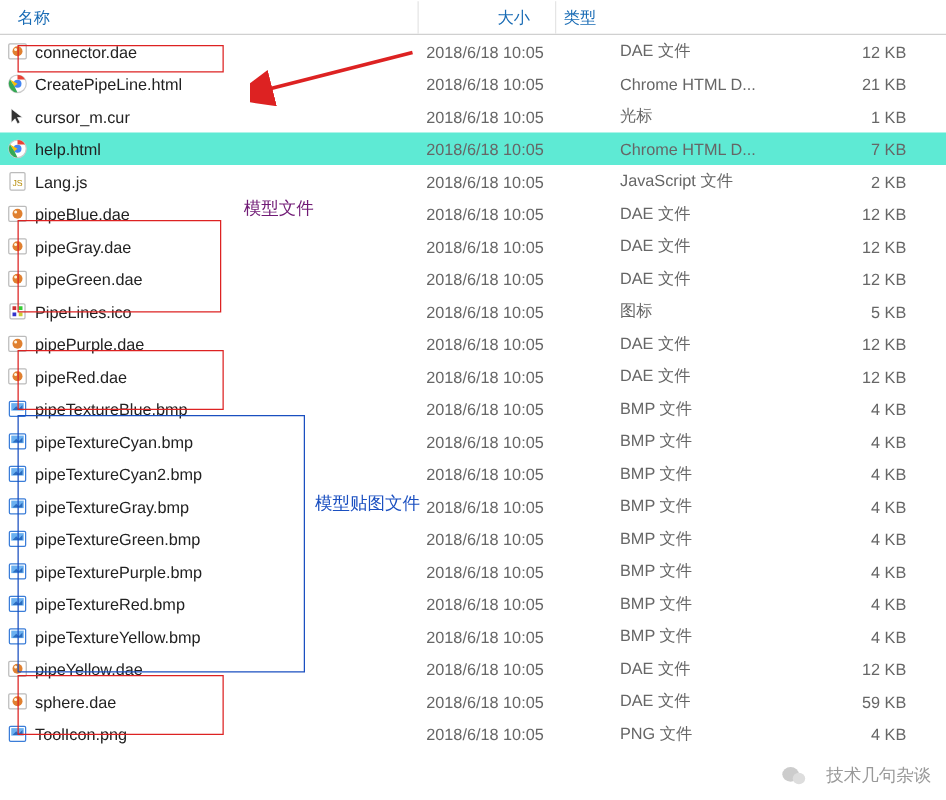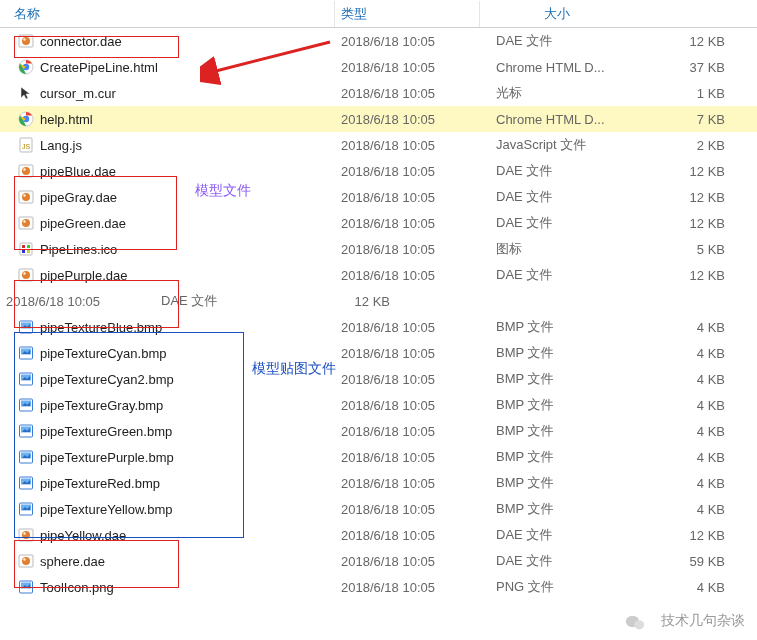--- a/index.html
+++ b/index.html
@@ -27,51 +27,51 @@
 .col-type { width: 145px; }
 .col-size { width: 110px; justify-content: flex-end; padding-right: 20px; }
 .header .col { border-right: 1px solid #e5e5e5; }
 .header .col:last-child { border-right: none; }
 .row {
   display: flex;
   height: 26px;
   align-items: center;
   color: #555;
 }
-.row .col-name { color: #222; display: flex; align-items: center; gap: 6px; padding-left: 18px; }
+.row .col-name { color: #222; display: flex; align-items: center; gap: 6px; padding-left: 6px; }
 .row .col-date, .row .col-type { color: #666; }
 .row .col-size { color: #666; text-align: center; }
-.row.selected { background: #fef9c3; }
+.row.selected { background: #5eead4; }
 .icon { width: 16px; height: 16px; flex: 0 0 16px; display: inline-flex; align-items: center; justify-content: center; }
 .annot-box { position: absolute; border: 1.5px solid #d22; pointer-events: none; }
 .annot-box-blue { position: absolute; border: 1.5px solid #1a4fc0; pointer-events: none; }
-.annot-text-red { position: absolute; color: #8b5cf6; font-size: 14px; pointer-events: none; margin-top: 24px; }
-.annot-text-blue { position: absolute; color: #1a4fc0; font-size: 14px; pointer-events: none; }
+.annot-text-red { position: absolute; color: #701a75; font-size: 14px; pointer-events: none; }
+.annot-text-blue { position: absolute; color: #1a4fc0; font-size: 14px; pointer-events: none; margin-top: 34px; }
 .arrow { position: absolute; pointer-events: none; }
 .watermark {
   position: absolute;
   right: 12px;
   bottom: 10px;
   display: flex;
-  align-items: flex-end;
+  align-items: flex-start;
   gap: 16px;
   color: #999;
   font-size: 14px;
 }
 .watermark .wechat-icon {
   width: 20px; height: 16px;
 }
 </style>
 </head>
 <body>
 
 <div class="header">
   <div class="col col-name">名称</div>
+  <div class="col col-size">大小</div>
   <div class="col col-type">类型</div>
-  <div class="col col-size">大小</div>
 </div>
 
 <div id="rows">
     <div class="row">
       <div class="col col-name">
         <span class="icon">
           <svg viewBox="0 0 16 16">
             <rect x="1" y="2" width="14" height="12" rx="1" fill="#fff" stroke="#bbb"></rect>
             <circle cx="8" cy="8" r="4" fill="#e08030"></circle>
             <circle cx="6.5" cy="6.5" r="1.2" fill="#fff6e0"></circle>
@@ -91,21 +91,21 @@
             <circle cx="8" cy="8" r="3.2" fill="#4285f4"></circle>
             <path d="M8 1a7 7 0 016 3.5H8" fill="#ea4335"></path>
             <path d="M2 4.5L5.5 10 8 8" fill="#fbbc05"></path>
             <path d="M8 15a7 7 0 01-6-10.5L5.5 10" fill="#34a853"></path>
           </svg>
         </span>
         <span>CreatePipeLine.html</span>
       </div>
       <div class="col col-date">2018/6/18 10:05</div>
       <div class="col col-type">Chrome HTML D...</div>
-      <div class="col col-size">37 KB</div>
+      <div class="col col-size">21 KB</div>
     </div>
     <div class="row">
       <div class="col col-name">
         <span class="icon">
           <svg viewBox="0 0 16 16">
             <polygon points="3,2 3,13 6,10 8,14 10,13 8,9 12,9" fill="#333" stroke="#fff" stroke-width="0.5"></polygon>
           </svg>
         </span>
         <span>cursor_m.cur</span>
       </div>
@@ -215,20 +215,30 @@
             <circle cx="6.5" cy="6.5" r="1.2" fill="#fff6e0"></circle>
           </svg>
         </span>
         <span>pipePurple.dae</span>
       </div>
       <div class="col col-date">2018/6/18 10:05</div>
       <div class="col col-type">DAE 文件</div>
       <div class="col col-size">12 KB</div>
     </div>
     <div class="row">
+      <div class="col col-name">
+        <span class="icon">
+          <svg viewBox="0 0 16 16">
+            <rect x="1" y="2" width="14" height="12" rx="1" fill="#fff" stroke="#bbb"></rect>
+            <circle cx="8" cy="8" r="4" fill="#e08030"></circle>
+            <circle cx="6.5" cy="6.5" r="1.2" fill="#fff6e0"></circle>
+          </svg>
+        </span>
+        <span>pipeRed.dae</span>
+      </div>
       <div class="col col-date">2018/6/18 10:05</div>
       <div class="col col-type">DAE 文件</div>
       <div class="col col-size">12 KB</div>
     </div>
     <div class="row">
       <div class="col col-name">
         <span class="icon">
           <svg viewBox="0 0 16 16">
             <rect x="1.5" y="2" width="13" height="12" rx="1" fill="#fff" stroke="#3b7dd8"></rect>
             <rect x="3" y="3.5" width="10" height="6" fill="#6bb0f0"></rect>

